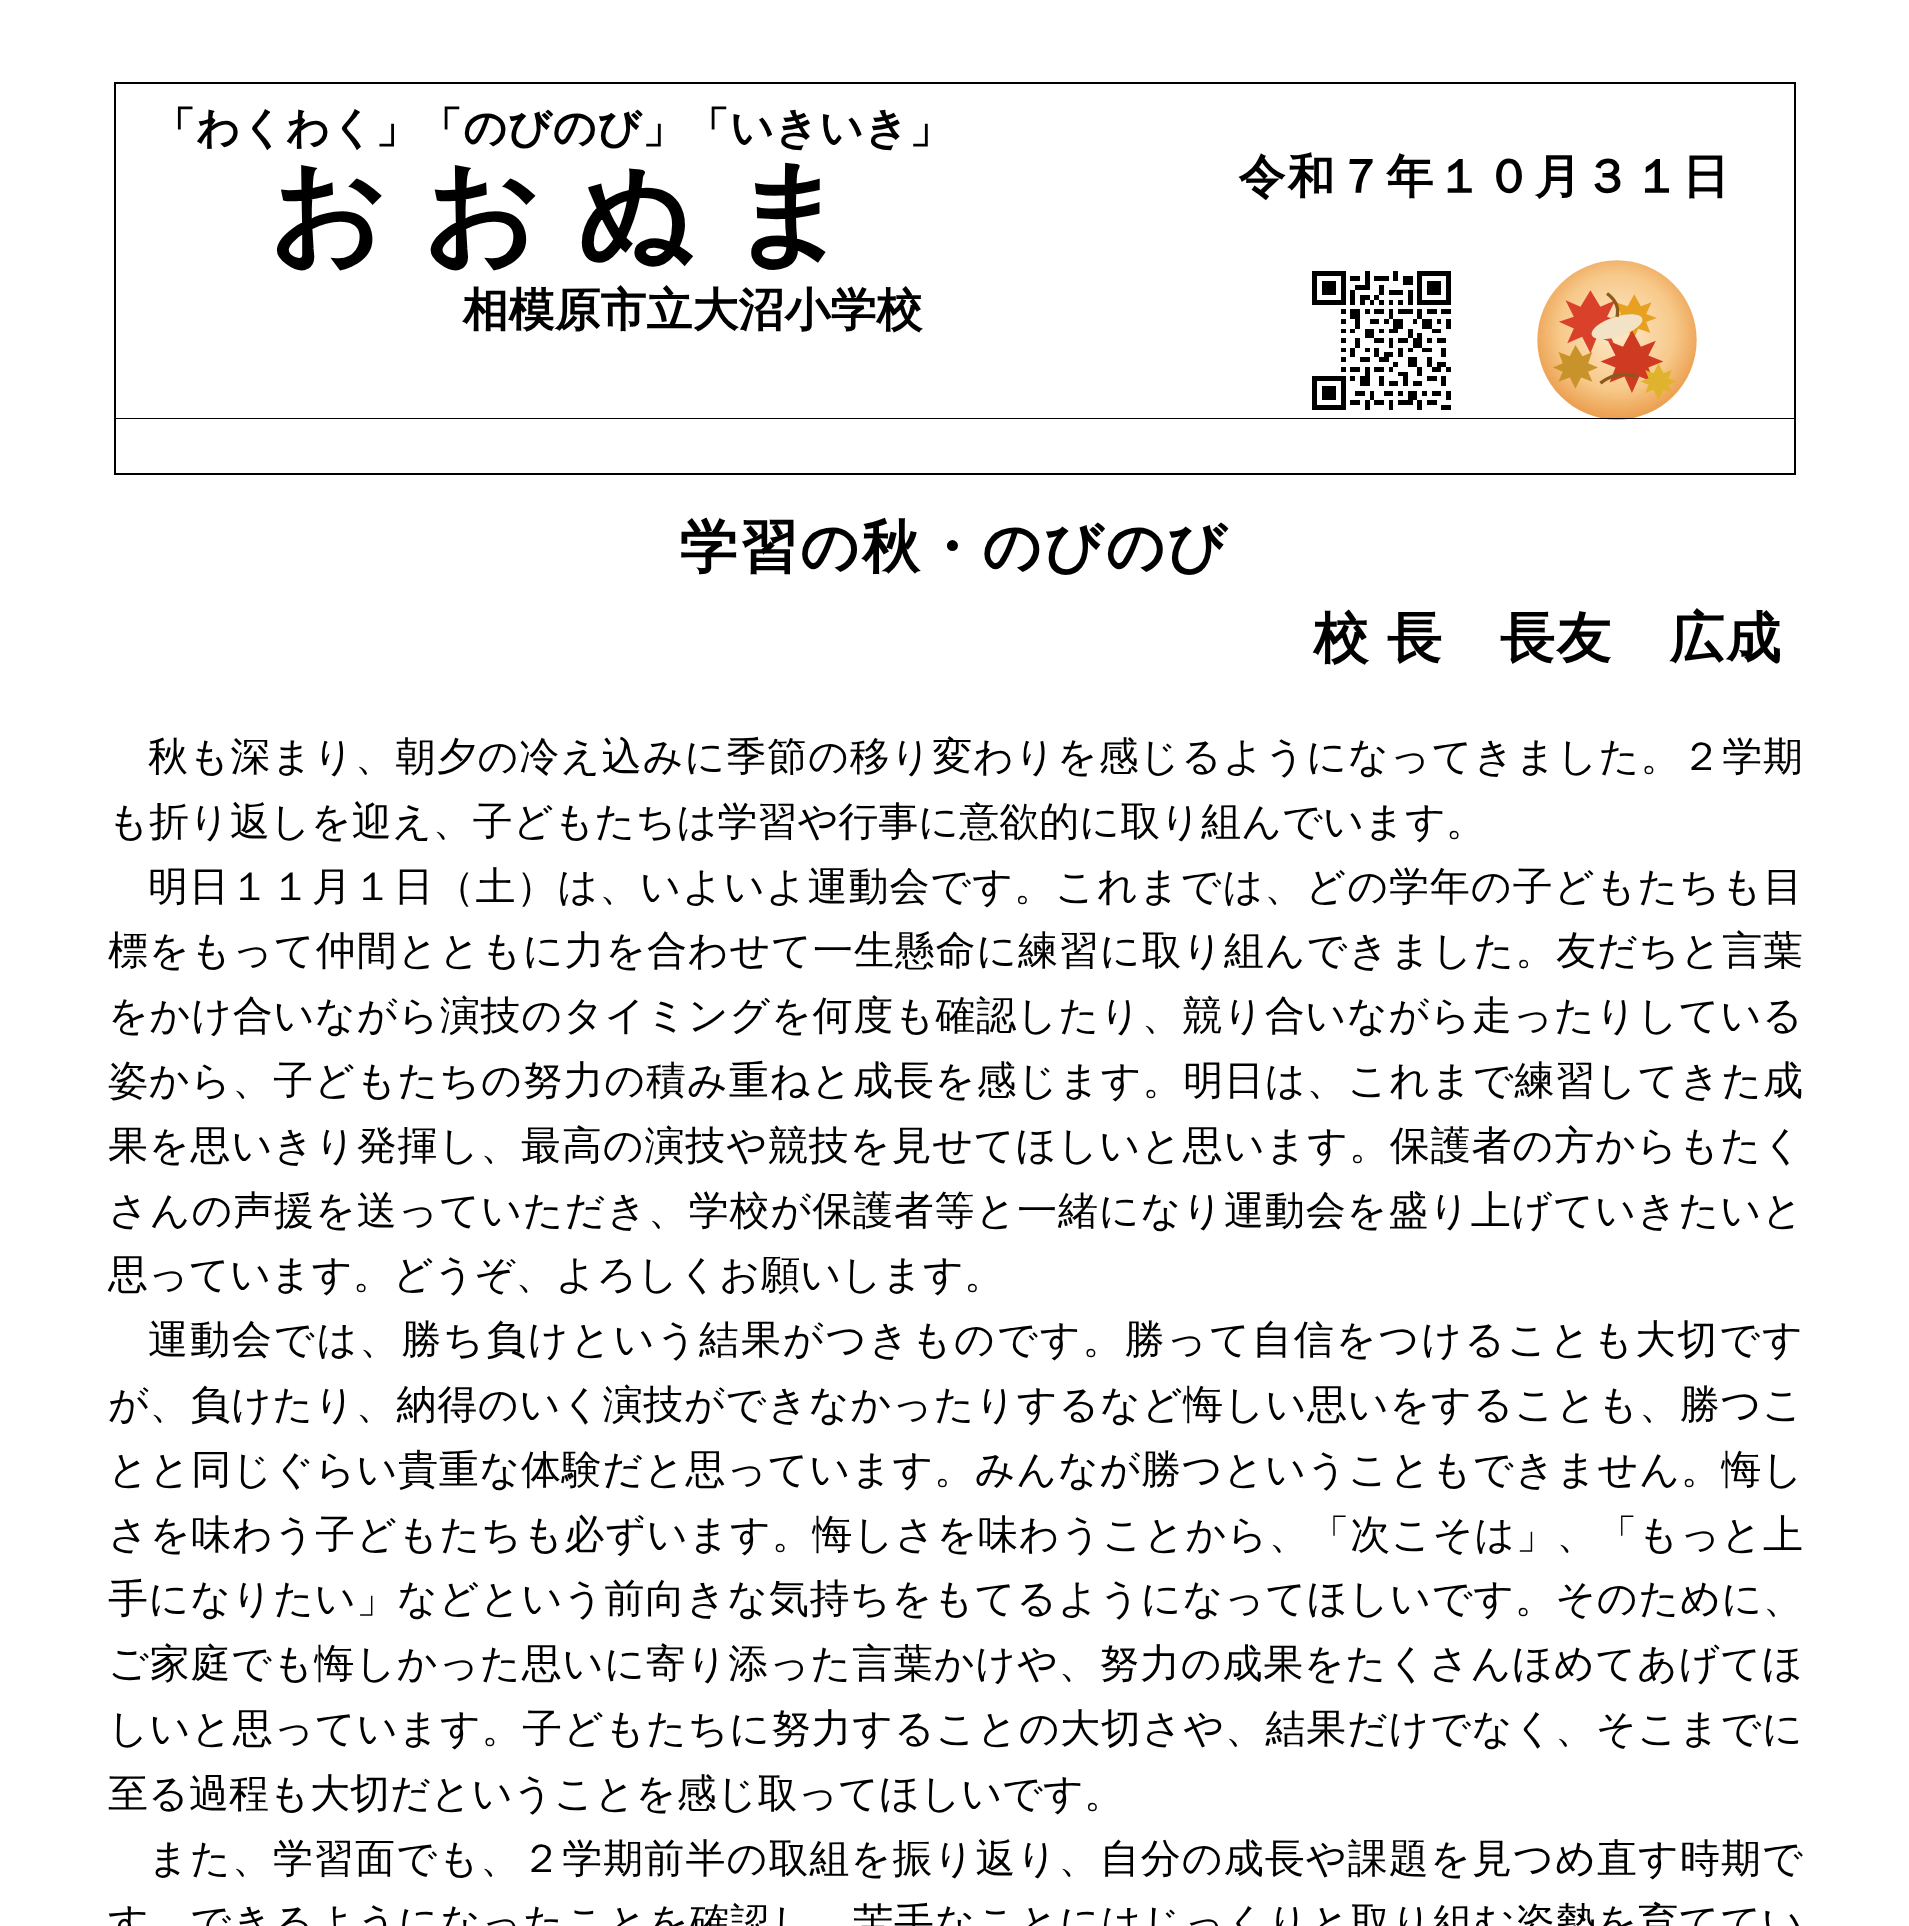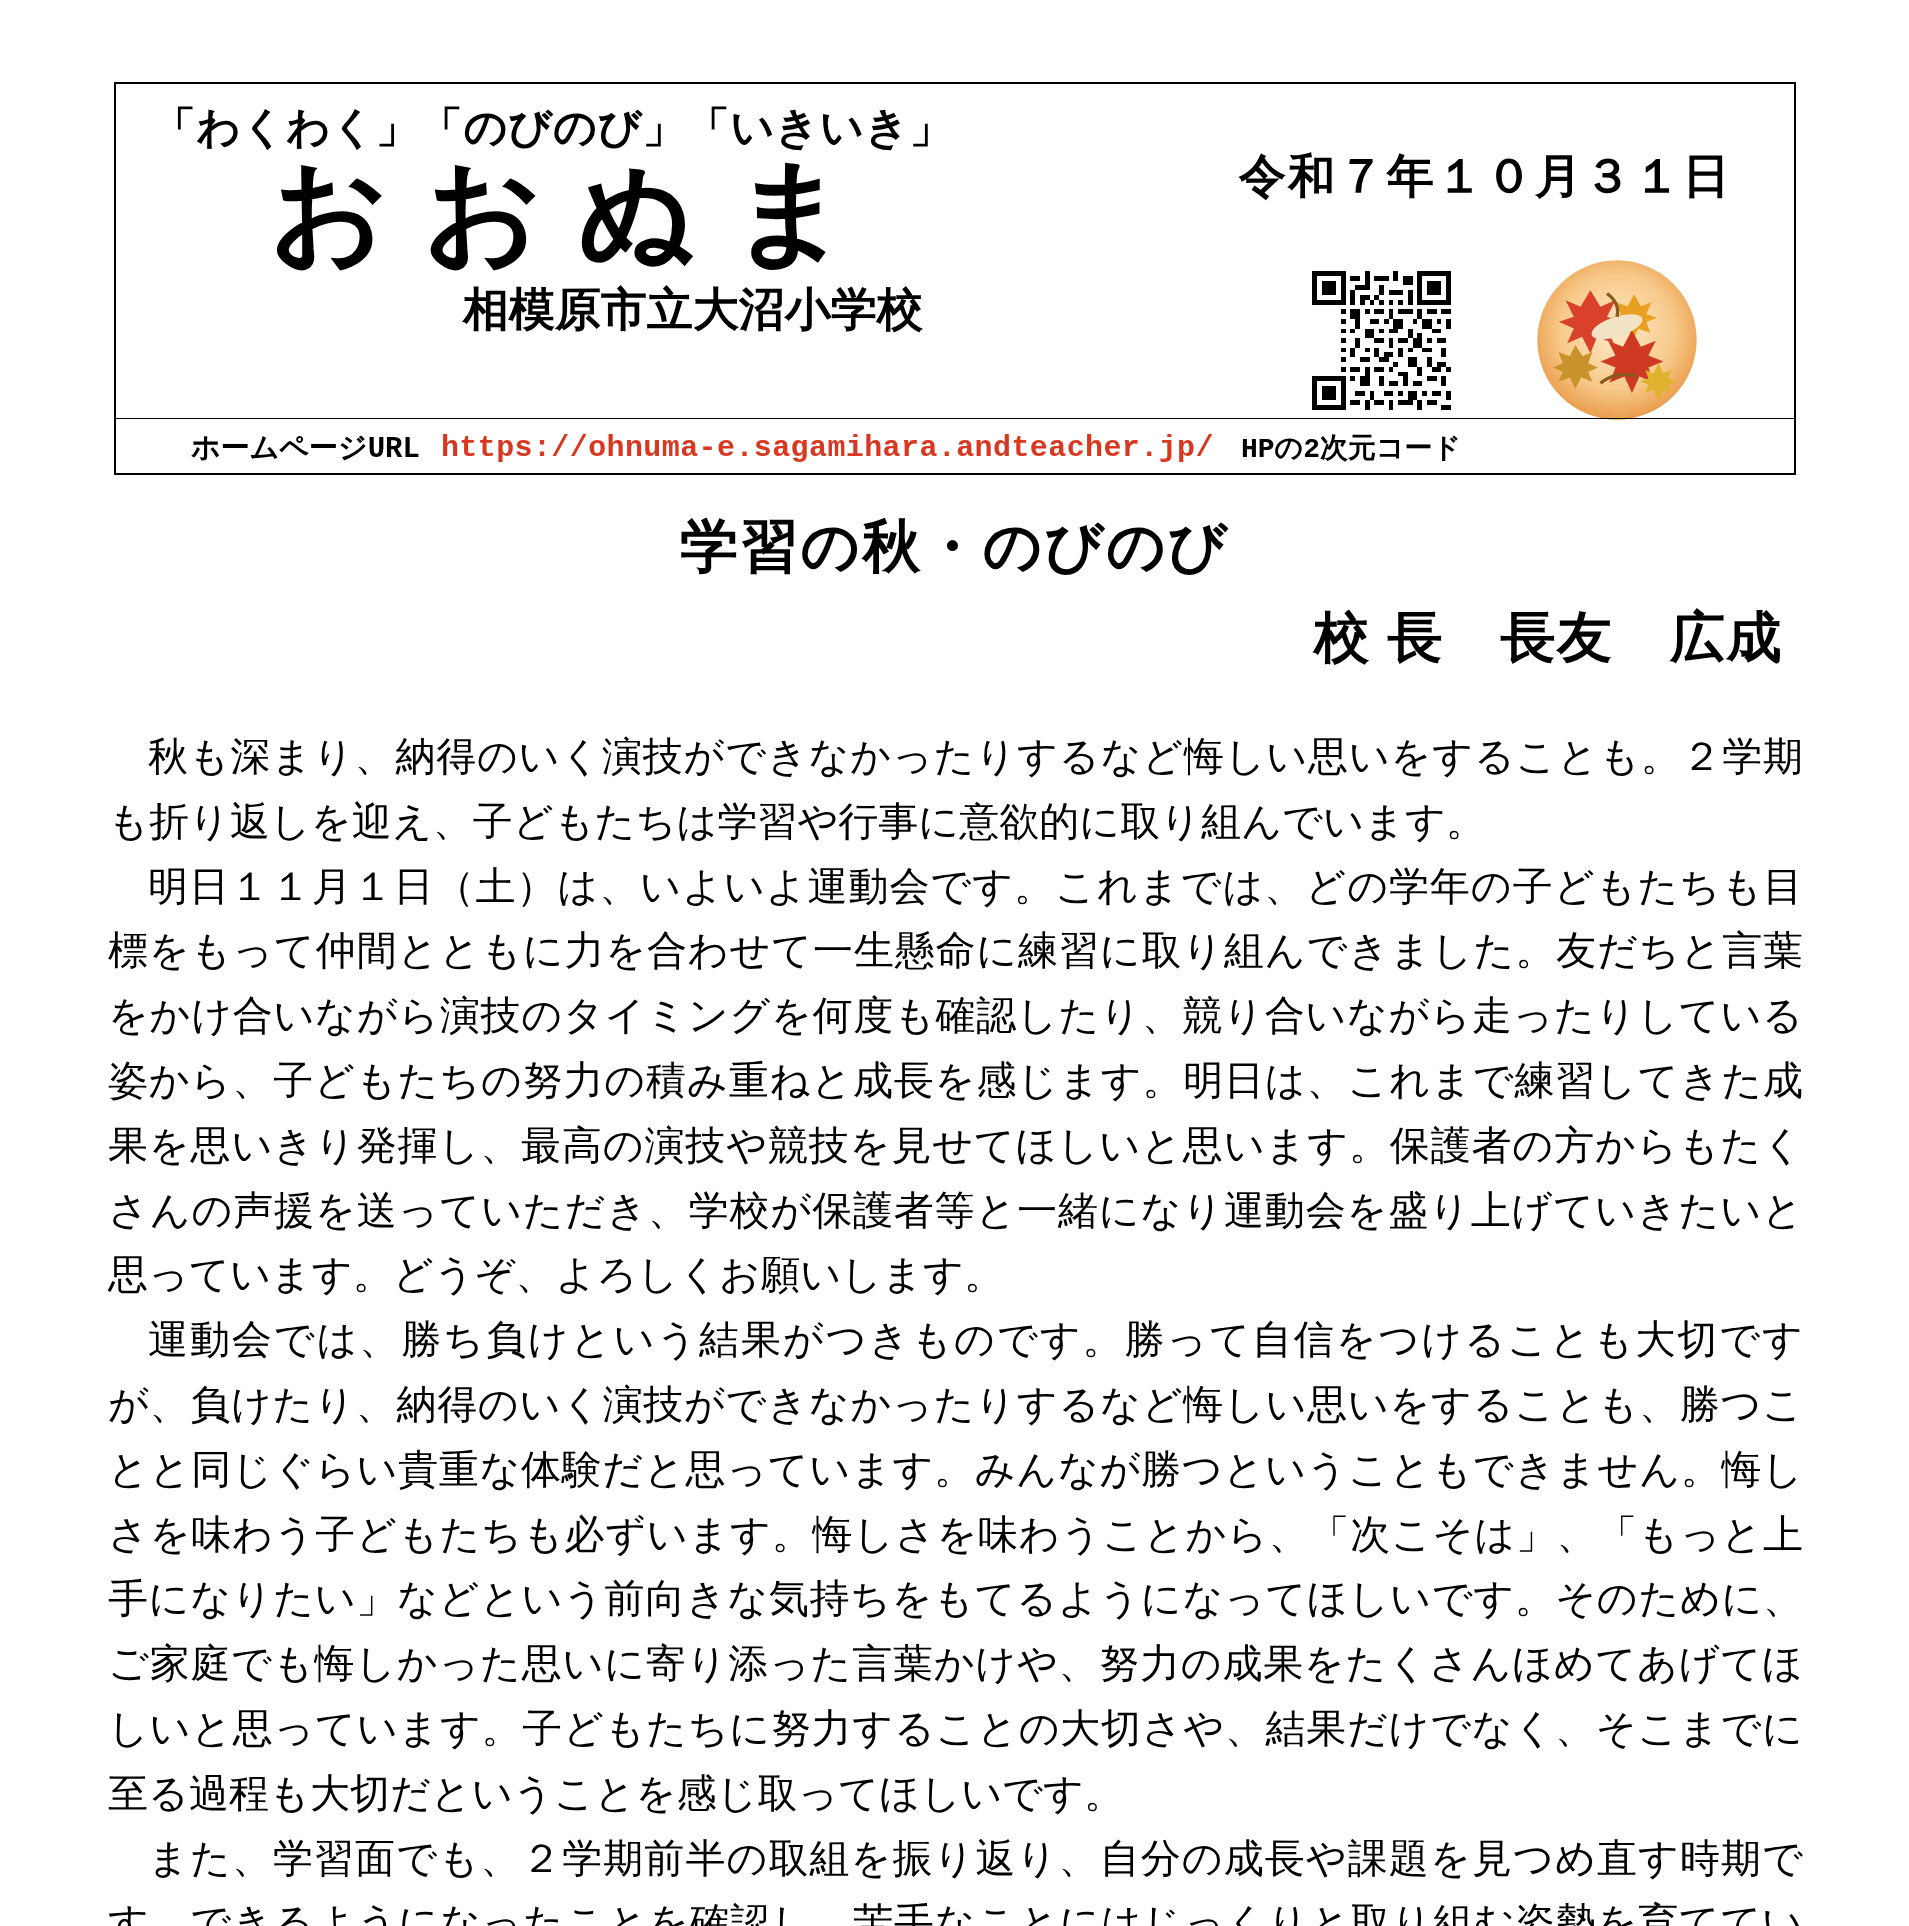--- a/index.html
+++ b/index.html
@@ -329,33 +329,28 @@
             <path d="M58 56 l6 -11 l6 11 l10 -4 l-5 10 l10 4 l-10 4 l4 10 l-10 -4 l-5 11 l-5 -11 l-10 4 l4 -10 l-10 -4 l10 -4 l-5 -10 z" fill="#cf3a22" transform="translate(-4,0) scale(0.9) translate(6,4)"></path>
             <ellipse cx="50" cy="42" rx="16" ry="6" fill="#f2e3c6" transform="rotate(-18 50 42)"></ellipse>
             <path d="M40 76 q10 -8 22 -4" stroke="#8a5a1c" stroke-width="2" fill="none"></path>
             <path d="M44 22 q8 6 6 14" stroke="#8a5a1c" stroke-width="2" fill="none"></path>
             <path d="M72 70 l3 -6 l3 6 l5 -2 l-2 5 l5 2 l-5 2 l2 5 l-5 -2 l-3 6 l-3 -6 l-5 2 l2 -5 l-5 -2 l5 -2 l-2 -5 z" fill="#e0b32e"></path>
           </g>
         </svg>
       </div>
 
       <div class="header-divider"></div>
-      <div class="url-row">
-        <span class="url-label">ホームページURL</span>
-        <span class="url-value">https://ohnuma-e.sagamihara.andteacher.jp/</span>
-        <span class="url-qrnote">HPの2次元コード</span>
-      </div>
     </div>
   </div>
 
   <div class="doc-title">学習の秋・のびのび</div>
   <div class="byline">校 長　長友　広成</div>
 
   <div class="body-text">
-    <p>秋も深まり、納得のいく演技ができなかったりするなど悔しい思いをすることも。２学期も折り返しを迎え、子どもたちは学習や行事に意欲的に取り組んでいます。</p>
+    <p>秋も深まり、朝夕の冷え込みに季節の移り変わりを感じるようになってきました。２学期も折り返しを迎え、子どもたちは学習や行事に意欲的に取り組んでいます。</p>
     <p>明日１１月１日（土）は、いよいよ運動会です。これまでは、どの学年の子どもたちも目標をもって仲間とともに力を合わせて一生懸命に練習に取り組んできました。友だちと言葉をかけ合いながら演技のタイミングを何度も確認したり、競り合いながら走ったりしている姿から、子どもたちの努力の積み重ねと成長を感じます。明日は、これまで練習してきた成果を思いきり発揮し、最高の演技や競技を見せてほしいと思います。保護者の方からもたくさんの声援を送っていただき、学校が保護者等と一緒になり運動会を盛り上げていきたいと思っています。どうぞ、よろしくお願いします。</p>
     <p>運動会では、勝ち負けという結果がつきものです。勝って自信をつけることも大切ですが、負けたり、納得のいく演技ができなかったりするなど悔しい思いをすることも、勝つことと同じぐらい貴重な体験だと思っています。みんなが勝つということもできません。悔しさを味わう子どもたちも必ずいます。悔しさを味わうことから、「次こそは」、「もっと上手になりたい」などという前向きな気持ちをもてるようになってほしいです。そのために、ご家庭でも悔しかった思いに寄り添った言葉かけや、努力の成果をたくさんほめてあげてほしいと思っています。子どもたちに努力することの大切さや、結果だけでなく、そこまでに至る過程も大切だということを感じ取ってほしいです。</p>
     <p>また、学習面でも、２学期前半の取組を振り返り、自分の成長や課題を見つめ直す時期です。できるようになったことを確認し、苦手なことにはじっくりと取り組む姿勢を育てていきたいと思います。焦らず、一つ一つの学びを丁寧に積み重ねていくことで、確かな学力が身に付いていきます。</p>
 
   </div>
 
 </div>
 
 
 </body></html>

